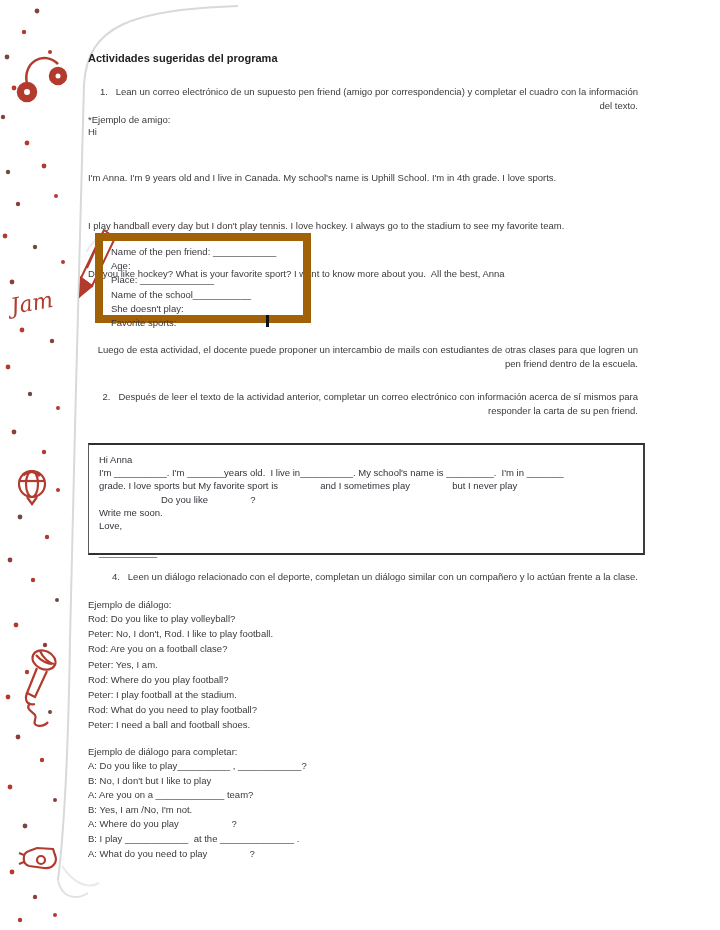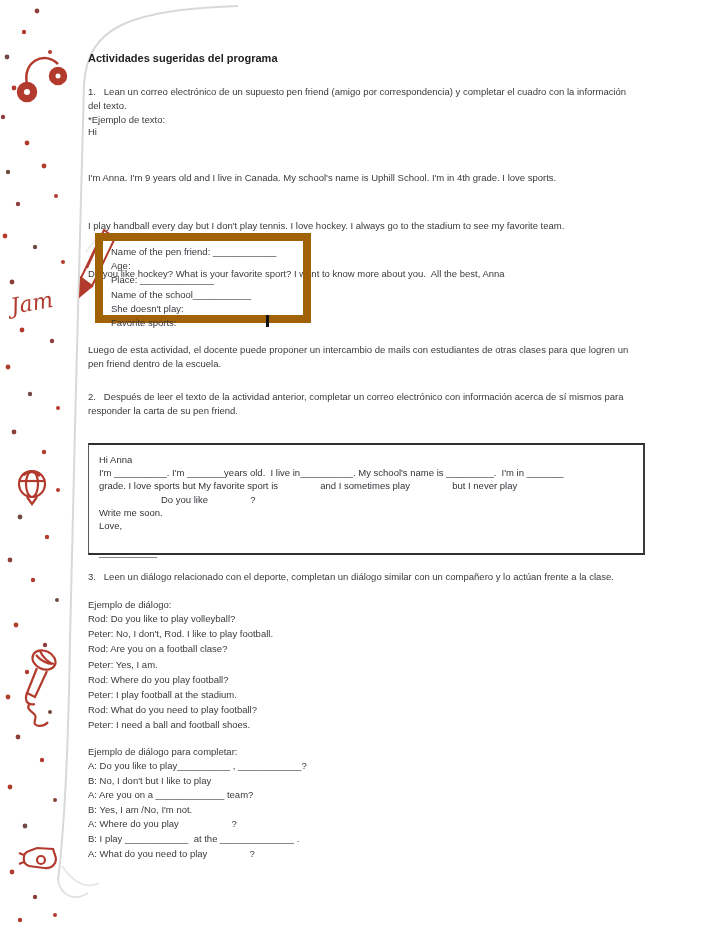--- a/index.html
+++ b/index.html
@@ -3,21 +3,21 @@
 <meta charset="utf-8">
 <style>
   html,body{margin:0;padding:0;background:#ffffff;}
   body{width:720px;height:930px;position:relative;overflow:hidden;
        font-family:"Liberation Sans",sans-serif;color:#333;}
   .deco{position:absolute;left:0;top:0;pointer-events:none;}
   .content{position:absolute;left:0;top:0;width:720px;height:736px;
            filter:blur(0.35px);}
   .blk{position:absolute;font-size:9.5px;line-height:13px;color:#3a3a3a;}
   .title{left:88px;top:52px;font-size:11px;font-weight:bold;color:#222;}
-  .para{left:88px;width:550px;white-space:pre-wrap;}
+  .para{left:88px;width:550px;white-space:pre-wrap;text-align:right;}
   .p1{top:85px;line-height:14px;}
   .exlabel{left:88px;top:113px;}
   .greet{left:88px;top:125px;}
   .emailtext{left:88px;top:138px;width:552px;line-height:16px;white-space:pre-wrap;}
   .emailtext div{margin:0;}
   .box1{left:95px;top:233px;width:216px;height:90px;border:8px solid #a16207;
         padding:4px 0 0 8px;box-sizing:border-box;}
   .box1 div{line-height:14.2px;font-size:9.5px;color:#38383f;}
   .cursor{position:absolute;left:163px;top:74px;width:2.5px;height:12px;background:#111;}
   .note{top:343px;line-height:14px;}
@@ -130,21 +130,21 @@
     <path d="M24,855 l-5,-2 M24,862 l-5,2"></path>
   </g>
 </svg>
 
 <div class="content">
 
   <div class="blk title">Actividades sugeridas del programa</div>
 
   <div class="blk para p1">1.   Lean un correo electrónico de un supuesto pen friend (amigo por correspondencia) y completar el cuadro con la información del texto.</div>
 
-  <div class="blk exlabel">*Ejemplo de texto:</div>
+  <div class="blk exlabel">*Ejemplo de amigo:</div>
 
   <div class="blk greet">Hi</div>
 
   <div class="blk emailtext">
     <div>I'm Anna. I'm 9 years old and I live in Canada. My school's name is Uphill School. I'm in 4th grade. I love sports.</div>
     <div>I play handball every day but I don't play tennis. I love hockey. I always go to the stadium to see my favorite team.</div>
     <div>Do you like hockey? What is your favorite sport? I want to know more about you.  All the best, Anna</div>
   </div>
 
   <div class="blk box1">
@@ -164,21 +164,21 @@
   <div class="blk box2">
     <div>Hi Anna</div>
     <div>I'm __________. I'm _______years old.  I live in__________. My school's name is _________.  I'm in _______</div>
     <div>grade. I love sports but My favorite sport is                and I sometimes play                but I never play</div>
     <div class="tpl-doyoulike">Do you like                ?</div>
     <div>Write me soon.</div>
     <div>Love,</div>
     <div class="tpl-sig">___________</div>
   </div>
 
-  <div class="blk para act3">3.   Leen un diálogo relacionado con el deporte, completan un diálogo similar con un compañero y lo actúan frente a la clase.</div>
+  <div class="blk para act3">4.   Leen un diálogo relacionado con el deporte, completan un diálogo similar con un compañero y lo actúan frente a la clase.</div>
 
   <div class="blk dlglabel">Ejemplo de diálogo:</div>
 
   <div class="blk dialogue">
     <div>Rod: Do you like to play volleyball?</div>
     <div>Peter: No, I don't, Rod. I like to play football.</div>
     <div>Rod: Are you on a football clase?</div>
     <div>Peter: Yes, I am.</div>
     <div>Rod: Where do you play football?</div>
     <div>Peter: I play football at the stadium.</div>

